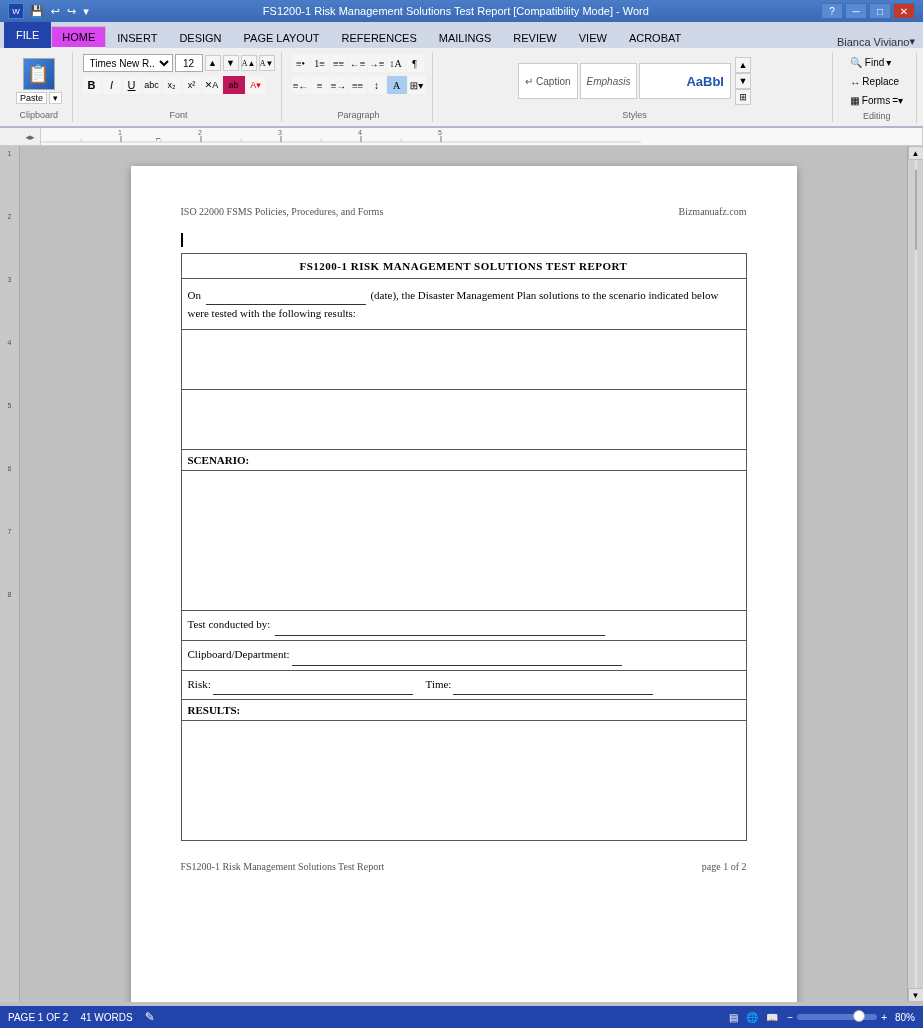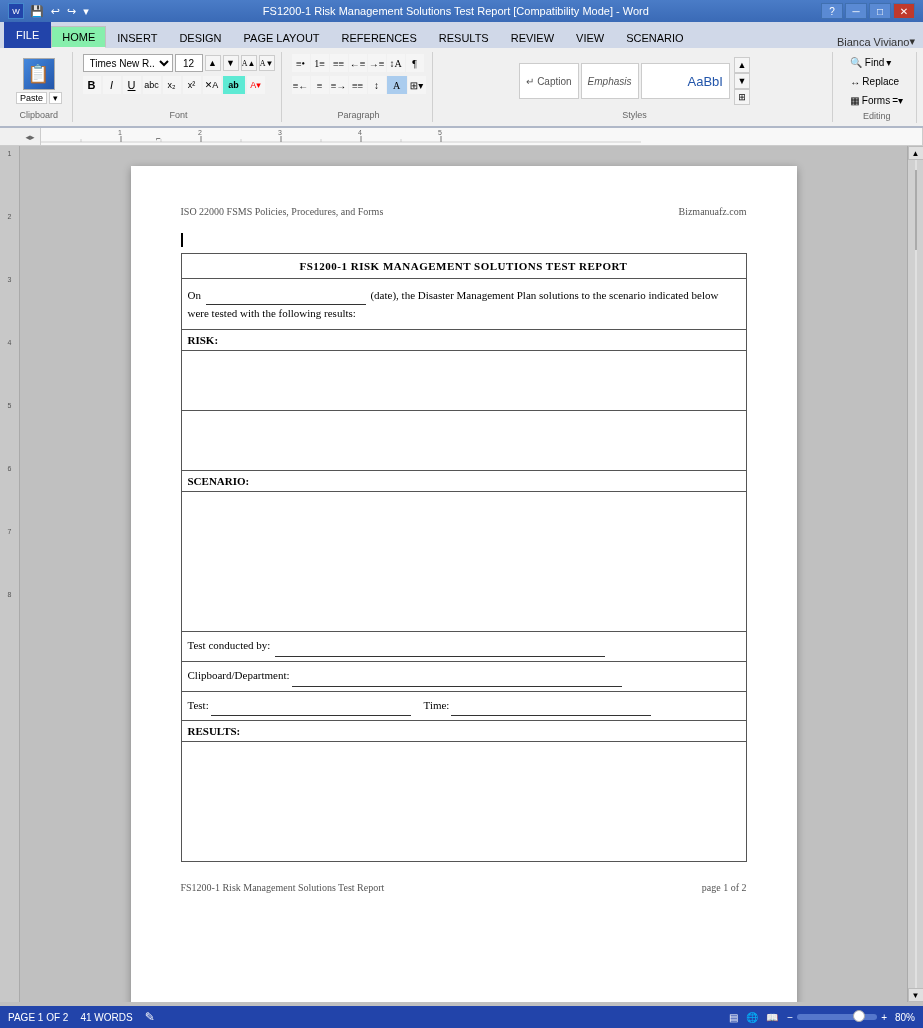--- a/index.html
+++ b/index.html
@@ -40,21 +40,21 @@
       font-family: 'Segoe UI', Arial, sans-serif;
       cursor: pointer;
       border: 1px solid transparent;
       border-bottom: none;
       background: transparent;
       height: 22px;
       display: flex;
       align-items: center;
     }
     .tab.active {
-      background: #86efac;
+      background: #d946ef;
       border: 1px solid #c0c0c0;
       border-bottom: 1px solid #f0f0f0;
       color: #000;
     }
     .file-tab {
       background: #2244aa;
       color: white;
       padding: 3px 12px;
       font-size: 11px;
       font-family: 'Segoe UI', Arial, sans-serif;
@@ -371,24 +371,24 @@
   </div>
 </div>
 
 <div class="tab-row">
   <div class="file-tab">FILE</div>
   <div class="tab active">HOME</div>
   <div class="tab">INSERT</div>
   <div class="tab">DESIGN</div>
   <div class="tab">PAGE LAYOUT</div>
   <div class="tab">REFERENCES</div>
-  <div class="tab">RESULTS</div>
+  <div class="tab">MAILINGS</div>
   <div class="tab">REVIEW</div>
   <div class="tab">VIEW</div>
-  <div class="tab">SCENARIO</div>
+  <div class="tab">ACROBAT</div>
   <div class="user-info">
     <span>Bianca Viviano</span> ▾
   </div>
 </div>
 
 <div class="ribbon-content">
 
   <div class="ribbon-group">
     <div class="ribbon-group-content">
       <div class="paste-btn">
@@ -415,21 +415,21 @@
         <div class="small-btn" style="font-size:8px;">A▼</div>
       </div>
       <div class="format-row">
         <div class="fmt-btn" style="font-weight:bold;">B</div>
         <div class="fmt-btn" style="font-style:italic;">I</div>
         <div class="fmt-btn" style="text-decoration:underline;">U</div>
         <div class="fmt-btn" style="font-size:9px;">abc</div>
         <div class="fmt-btn" style="font-size:9px;">x₂</div>
         <div class="fmt-btn" style="font-size:9px;">x²</div>
         <div class="fmt-btn" style="font-size:9px;">✕A</div>
-        <div class="fmt-btn" style="font-size:9px; background:#5eead4; width:22px;font-weight:bold;">ab</div>
+        <div class="fmt-btn" style="font-size:9px; background:#be185d; width:22px;">ab</div>
         <div class="fmt-btn" style="font-size:9px; color:red;">A▾</div>
       </div>
     </div>
     <div class="ribbon-group-label">Font</div>
   </div>
 
   <div class="ribbon-group">
     <div class="ribbon-group-content" style="flex-direction:column; align-items:flex-start;">
       <div class="para-row">
         <div class="para-btn">≡•</div>
@@ -455,21 +455,21 @@
 
   <div class="ribbon-group" style="flex: 1;">
     <div class="ribbon-group-content">
       <div class="style-item style-caption">
         <span>↵ Caption</span>
       </div>
       <div class="style-item style-emphasis">
         <span>Emphasis</span>
       </div>
       <div class="style-item">
-        <span style="font-size:13px; color:#2255aa; font-weight:normal;margin-left:40px;">AaBbI</span>
+        <span style="font-size:13px; color:#2255aa; font-weight:bold;margin-left:40px;">AaBbI</span>
       </div>
       <div style="display:flex; flex-direction:column; justify-content:center; margin-left:2px;">
         <div class="small-btn">▲</div>
         <div class="small-btn">▼</div>
         <div class="small-btn">⊞</div>
       </div>
     </div>
     <div class="ribbon-group-label">Styles</div>
   </div>
 
@@ -552,23 +552,20 @@
             <tr class="doc-title-row">
           <td>FS1200-1 RISK MANAGEMENT SOLUTIONS TEST REPORT</td>
         </tr>
 
         <tr class="intro-row">
           <td>
             <span>On <span class="field-line">&nbsp;</span> (date), the Disaster Management Plan solutions to the scenario indicated below were tested with the following results:</span>
           </td>
         </tr>
 
-        <tr class="section-header">
-          <td>RISK:</td>
-        </tr>
         <tr class="content-row">
           <td>&nbsp;</td>
         </tr>
 
         <tr class="content-row">
           <td>&nbsp;</td>
         </tr>
 
         <tr class="section-header">
           <td>SCENARIO:</td>
@@ -585,21 +582,21 @@
         </tr>
 
         <tr class="field-row">
           <td>
             <span>Clipboard/Department:</span><span class="field-line-long">&nbsp;</span>
           </td>
         </tr>
 
         <tr class="field-row">
           <td>
-            <span>Test:</span><span class="field-line-medium">&nbsp;</span>
+            <span>Risk:</span><span class="field-line-medium">&nbsp;</span>
             &nbsp;&nbsp;
             <span>Time:</span><span class="field-line-medium">&nbsp;</span>
           </td>
         </tr>
 
         <tr class="section-header">
           <td>RESULTS:</td>
         </tr>
         <tr class="results-row">
           <td>&nbsp;</td>

